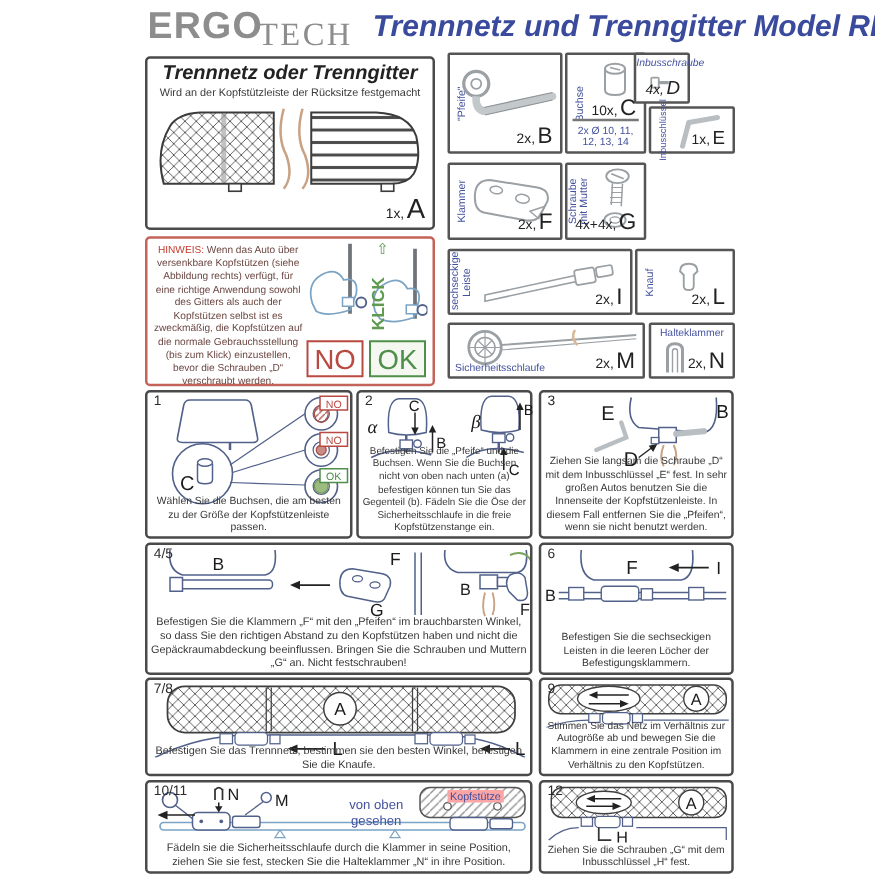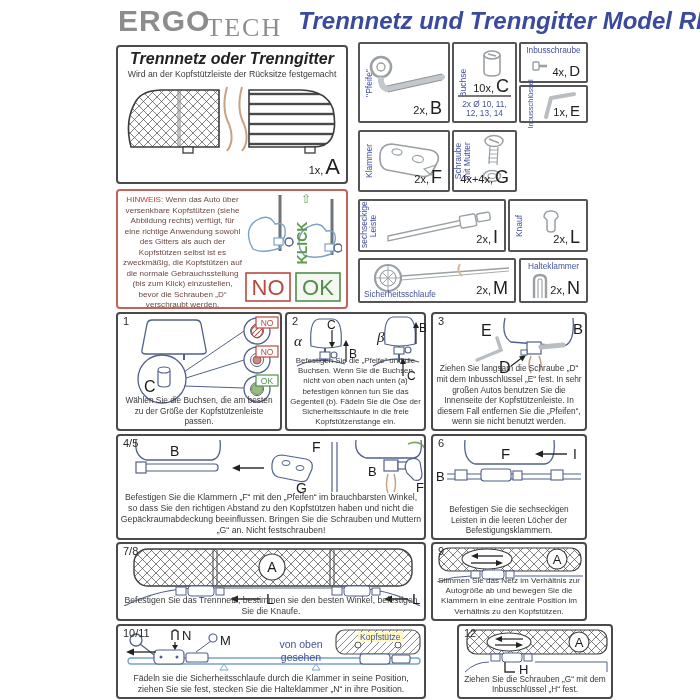--- a/index.html
+++ b/index.html
@@ -29,21 +29,21 @@
   
   #hinweis { left:116px; top:189px; width:232px; height:120px; border-color:#c4635a; display:flex; }
   .hinweis-text { width:126px; padding:4px 1px 2px 4px; font-size:8.1px; line-height:1.3; text-align:center; color:#6b4742; }
   .hinweis-label { color:#c43a2c; }
   .hinweis-fig { position:relative; flex:1; }
 
   
   #parts { position:absolute; left:358px; top:42px; width:230px; height:261px; }
   #cellB { left:0;   top:0;   width:92px; height:81px; }
   #cellC { left:94px; top:0;  width:65px; height:81px; }
-  #cellD { left:161px; top:0; width:69px; height:41px; }
+  #cellD { left:149px; top:0; width:45px; height:41px;font-style:italic; }
   #cellE { left:161px; top:43px; width:69px; height:38px; }
   #cellF { left:0;   top:88px; width:92px; height:62px;padding-left:24px; }
   #cellG { left:94px; top:88px; width:65px; height:62px; }
   #cellH { left:161px; top:88px; width:69px; height:62px; }
   #cellI { left:0;   top:157px; width:148px; height:53px; }
   #cellL { left:150px; top:157px; width:80px; height:53px;padding-left:48px; }
   #cellM { left:0;   top:216px; width:158px; height:45px; }
   #cellN { left:161px; top:216px; width:69px; height:45px; }
 
   .vlabel { position:absolute; top:50%; left:9px; transform:translate(-50%,-50%) rotate(-90deg); font-size:8.5px; color:#44519e; white-space:nowrap; }
@@ -55,27 +55,27 @@
 
   
   #s1   { left:116px; top:312px; width:166px; height:119px; }
   #s2   { left:285px; top:312px; width:141px; height:119px; }
   #s3   { left:431px; top:312px; width:156px; height:119px; }
   #s45  { left:116px; top:434px; width:310px; height:106px; }
   #s6   { left:431px; top:434px; width:156px; height:106px; }
   #s78  { left:116px; top:542px; width:310px; height:79px; }
   #s9   { left:431px; top:542px; width:156px; height:79px; }
   #s1011{ left:116px; top:624px; width:310px; height:75px; }
-  #s12  { left:431px; top:624px; width:156px; height:75px;margin-left:26px; }
+  #s12  { left:431px; top:624px; width:156px; height:75px; }
 
   .step-num { position:absolute; top:1px; left:5px; font-size:11px; color:#2c2c2c; z-index:2; }
   .step-text { position:absolute; left:2px; right:2px; bottom:2px; text-align:center; font-size:8.3px; line-height:1.28; color:#383838; }
   .step-fig { position:absolute; top:2px; left:2px; right:2px; text-align:center; }
   .vog { position:absolute; left:138px; top:10px; width:86px; text-align:center; font-size:10.5px; color:#44519e; line-height:1.2; }
-  .kopf-label { position:absolute; left:238px; top:4px; font-size:8.6px; color:#44519e; background:#fef9c3; padding:0 2px; }
+  .kopf-label { position:absolute; left:238px; top:4px; font-size:8.6px; color:#44519e; background:#fca5a5; padding:0 2px; }
 
   svg text { font-family:"Liberation Sans", sans-serif; }
   .greek { font-family:"Liberation Serif", serif; font-style:italic; }
 </style>
 </head>
 <body>
 
 <div class="page">
 
   <div class="header">

